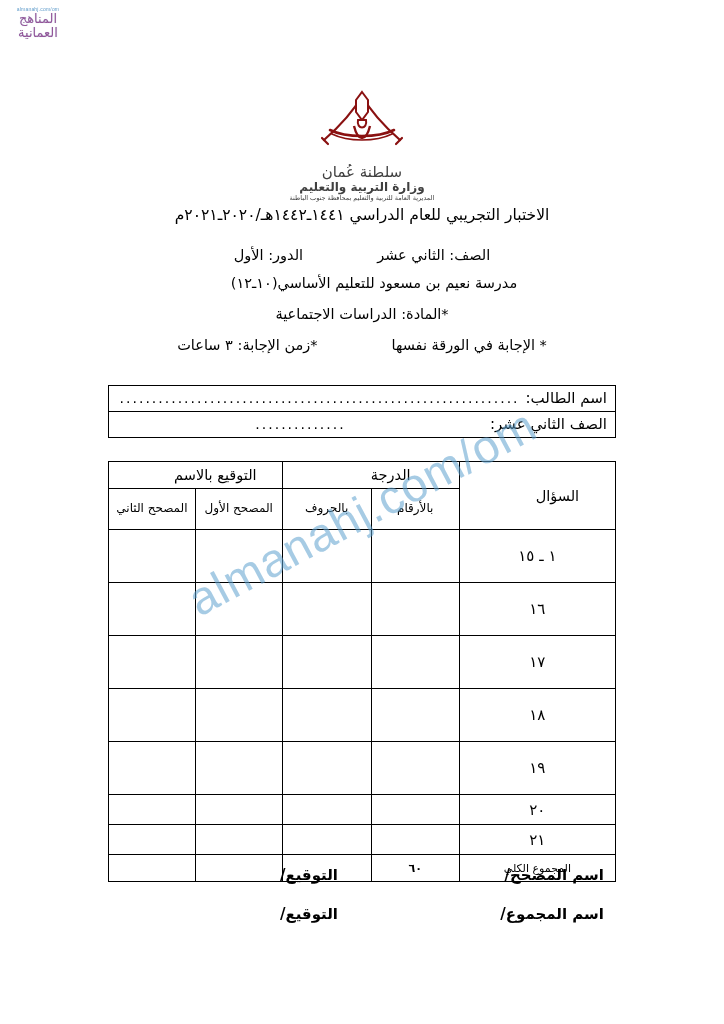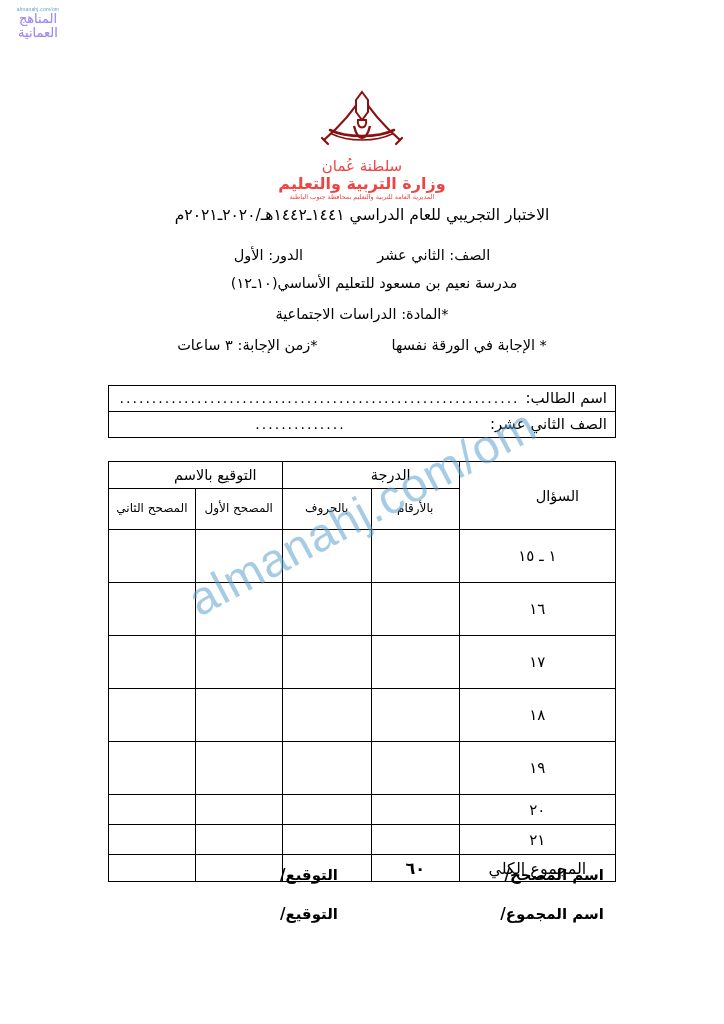--- a/index.html
+++ b/index.html
@@ -35,21 +35,21 @@
     font-family: "Liberation Sans", sans-serif;
   }
   .corner-mark .cm-line1 {
     font-size: 5px;
     color: #2b7bb9;
     letter-spacing: 0.2px;
     text-align: center;
   }
   .corner-mark .cm-ar {
     font-size: 13px;
-    color: #8b5cf6;
+    color: #701a75;
     text-align: center;
     font-family: "DejaVu Sans", sans-serif;
     line-height: 1.1;
     text-shadow: 0 0 1px #aac8dd;
   }
 
   
   .watermark {
     position: absolute;
     left: 50%;
@@ -69,27 +69,27 @@
   .emblem {
     position: absolute;
     top: 86px;
     left: 0;
     right: 0;
     text-align: center;
     z-index: 5;
   }
   .emblem svg { display: inline-block; }
   .emblem-text {
-    margin-top: 6px;
-    color: #ef4444;
+    margin-top: 12px;
+    color: #404040;
     font-family: "DejaVu Sans", sans-serif;
     line-height: 1.15;
   }
   .emb-l1 { font-size: 15px; letter-spacing: 2px; }
-  .emb-l2 { font-size: 16px; letter-spacing: 1px; font-weight: bold; }
+  .emb-l2 { font-size: 12px; letter-spacing: 1px; font-weight: bold; }
   .emb-l3 { font-size: 6.5px; letter-spacing: 0.3px; }
 
   .hdr-line {
     text-align: center;
     font-size: 15.5px;
     font-family: "DejaVu Sans", sans-serif;
     margin: 0;
   }
   #title-line { position: absolute; top: 206px; left: 0; right: 0; }
 
@@ -162,21 +162,21 @@
     border: 1.2px solid #000;
     text-align: center;
     vertical-align: middle;
     padding: 0;
     font-weight: normal;
   }
   .marks-table .hdr-top td { height: 26px; font-size: 14.5px; padding-left: 40px; }
   .marks-table .hdr-sub td { height: 40px; font-size: 12px; line-height: 1.15; }
   .marks-table .body-row td { height: 52px; font-size: 15px; }
   .marks-table .body-row.short td { height: 29px; }
-  .marks-table .total-row td { height: 26px; font-size: 16px; font-weight: bold; }
+  .marks-table .total-row td { height: 26px; font-size: 11px; font-weight: bold; }
   .marks-table .total-row td.t-label { font-weight: normal; margin-top: 32px; }
   .col-q    { width: 128px; }
   .col-num  { width: 96px; }
   .col-word { width: 96px; }
   .col-c1   { width: 94px; }
   .col-c2   { width: 94px; }
 
   
   .sig-row {
     position: absolute;

